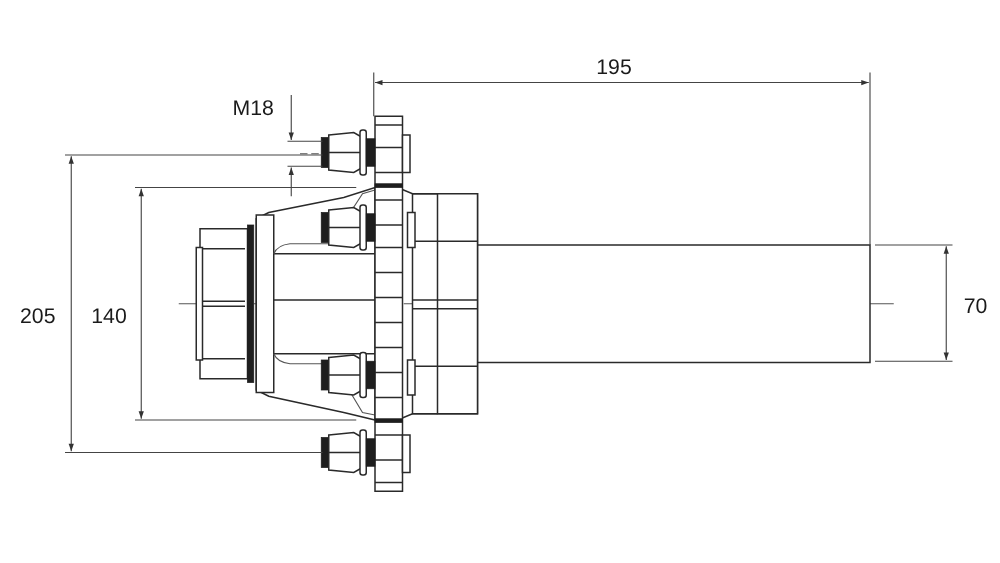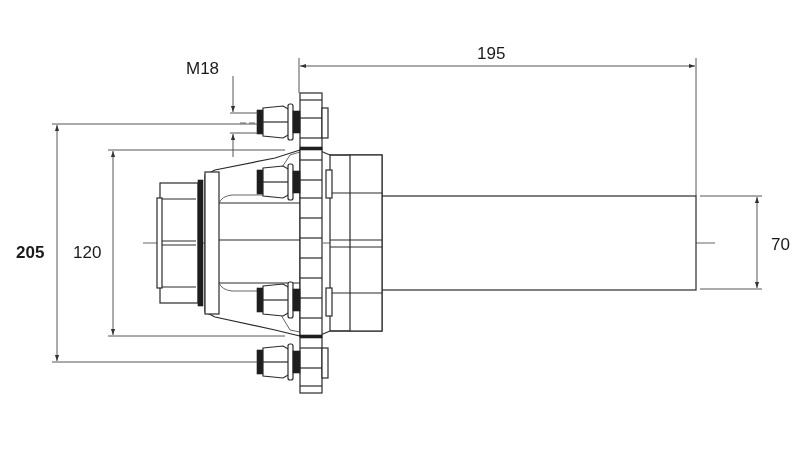--- a/index.html
+++ b/index.html
@@ -145,16 +145,16 @@
     <line class="dim" x1="230" y1="113" x2="258" y2="113"></line>
     <line class="dim" x1="230" y1="133" x2="258" y2="133"></line>
     <line class="dim" x1="233" y1="76" x2="233" y2="112" marker-end="url(#arr)"></line>
     <line class="dim" x1="233" y1="157" x2="233" y2="134" marker-end="url(#arr)"></line>
     <line class="center" x1="240" y1="123" x2="257" y2="123" style="stroke-dasharray:6 3"></line>
   </g>
 </svg>
 
 <div class="dimtext" style="left:477px;top:45px;">195</div>
 <div class="dimtext" style="left:771px;top:236px;">70</div>
-<div class="dimtext" style="left:16px;top:244px;font-weight:bold;">205</div>
-<div class="dimtext" style="left:73px;top:244px;">120</div>
-<div class="dimtext" style="left:186px;top:60px;text-align:center;">M18</div>
+<div class="dimtext" style="left:16px;top:244px;">205</div>
+<div class="dimtext" style="left:73px;top:244px;">140</div>
+<div class="dimtext" style="left:186px;top:78px;text-align:center;">M18</div>
 </div>
 
 </body></html>

